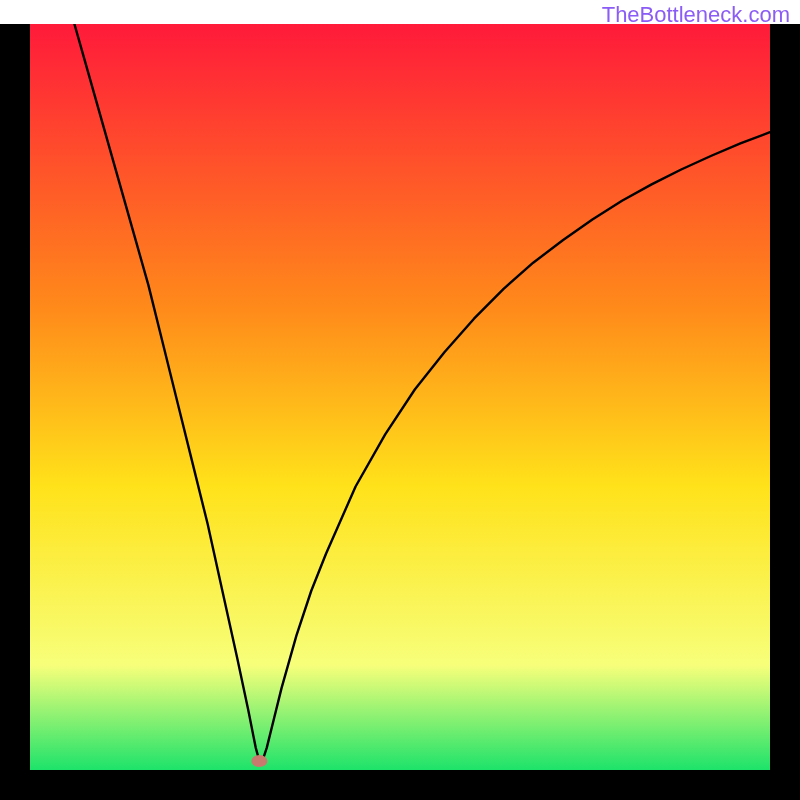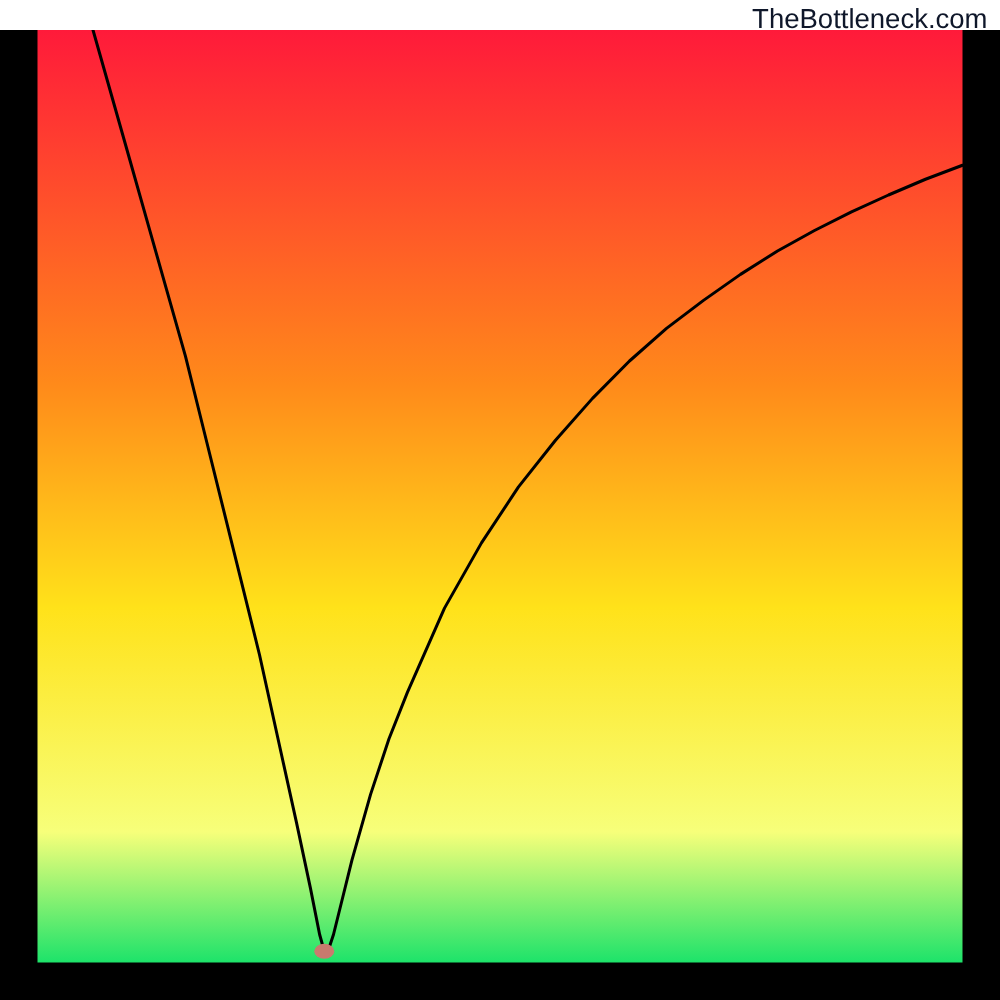--- a/index.html
+++ b/index.html
@@ -10,21 +10,21 @@
     font-family: Arial, Helvetica, sans-serif;
     background: #ffffff;
     overflow: hidden;
   }
   .watermark {
     position: absolute;
     top: 2px;
     right: 10px;
     font-size: 22px;
     font-weight: 500;
-    color: #0f172a;
+    color: #8b5cf6;
     z-index: 10;
     font-family: Arial, sans-serif;
   }
   .chart-wrap {
     position: absolute;
     left: 0;
     top: 24px;
     width: 800px;
     height: 776px;
   }

